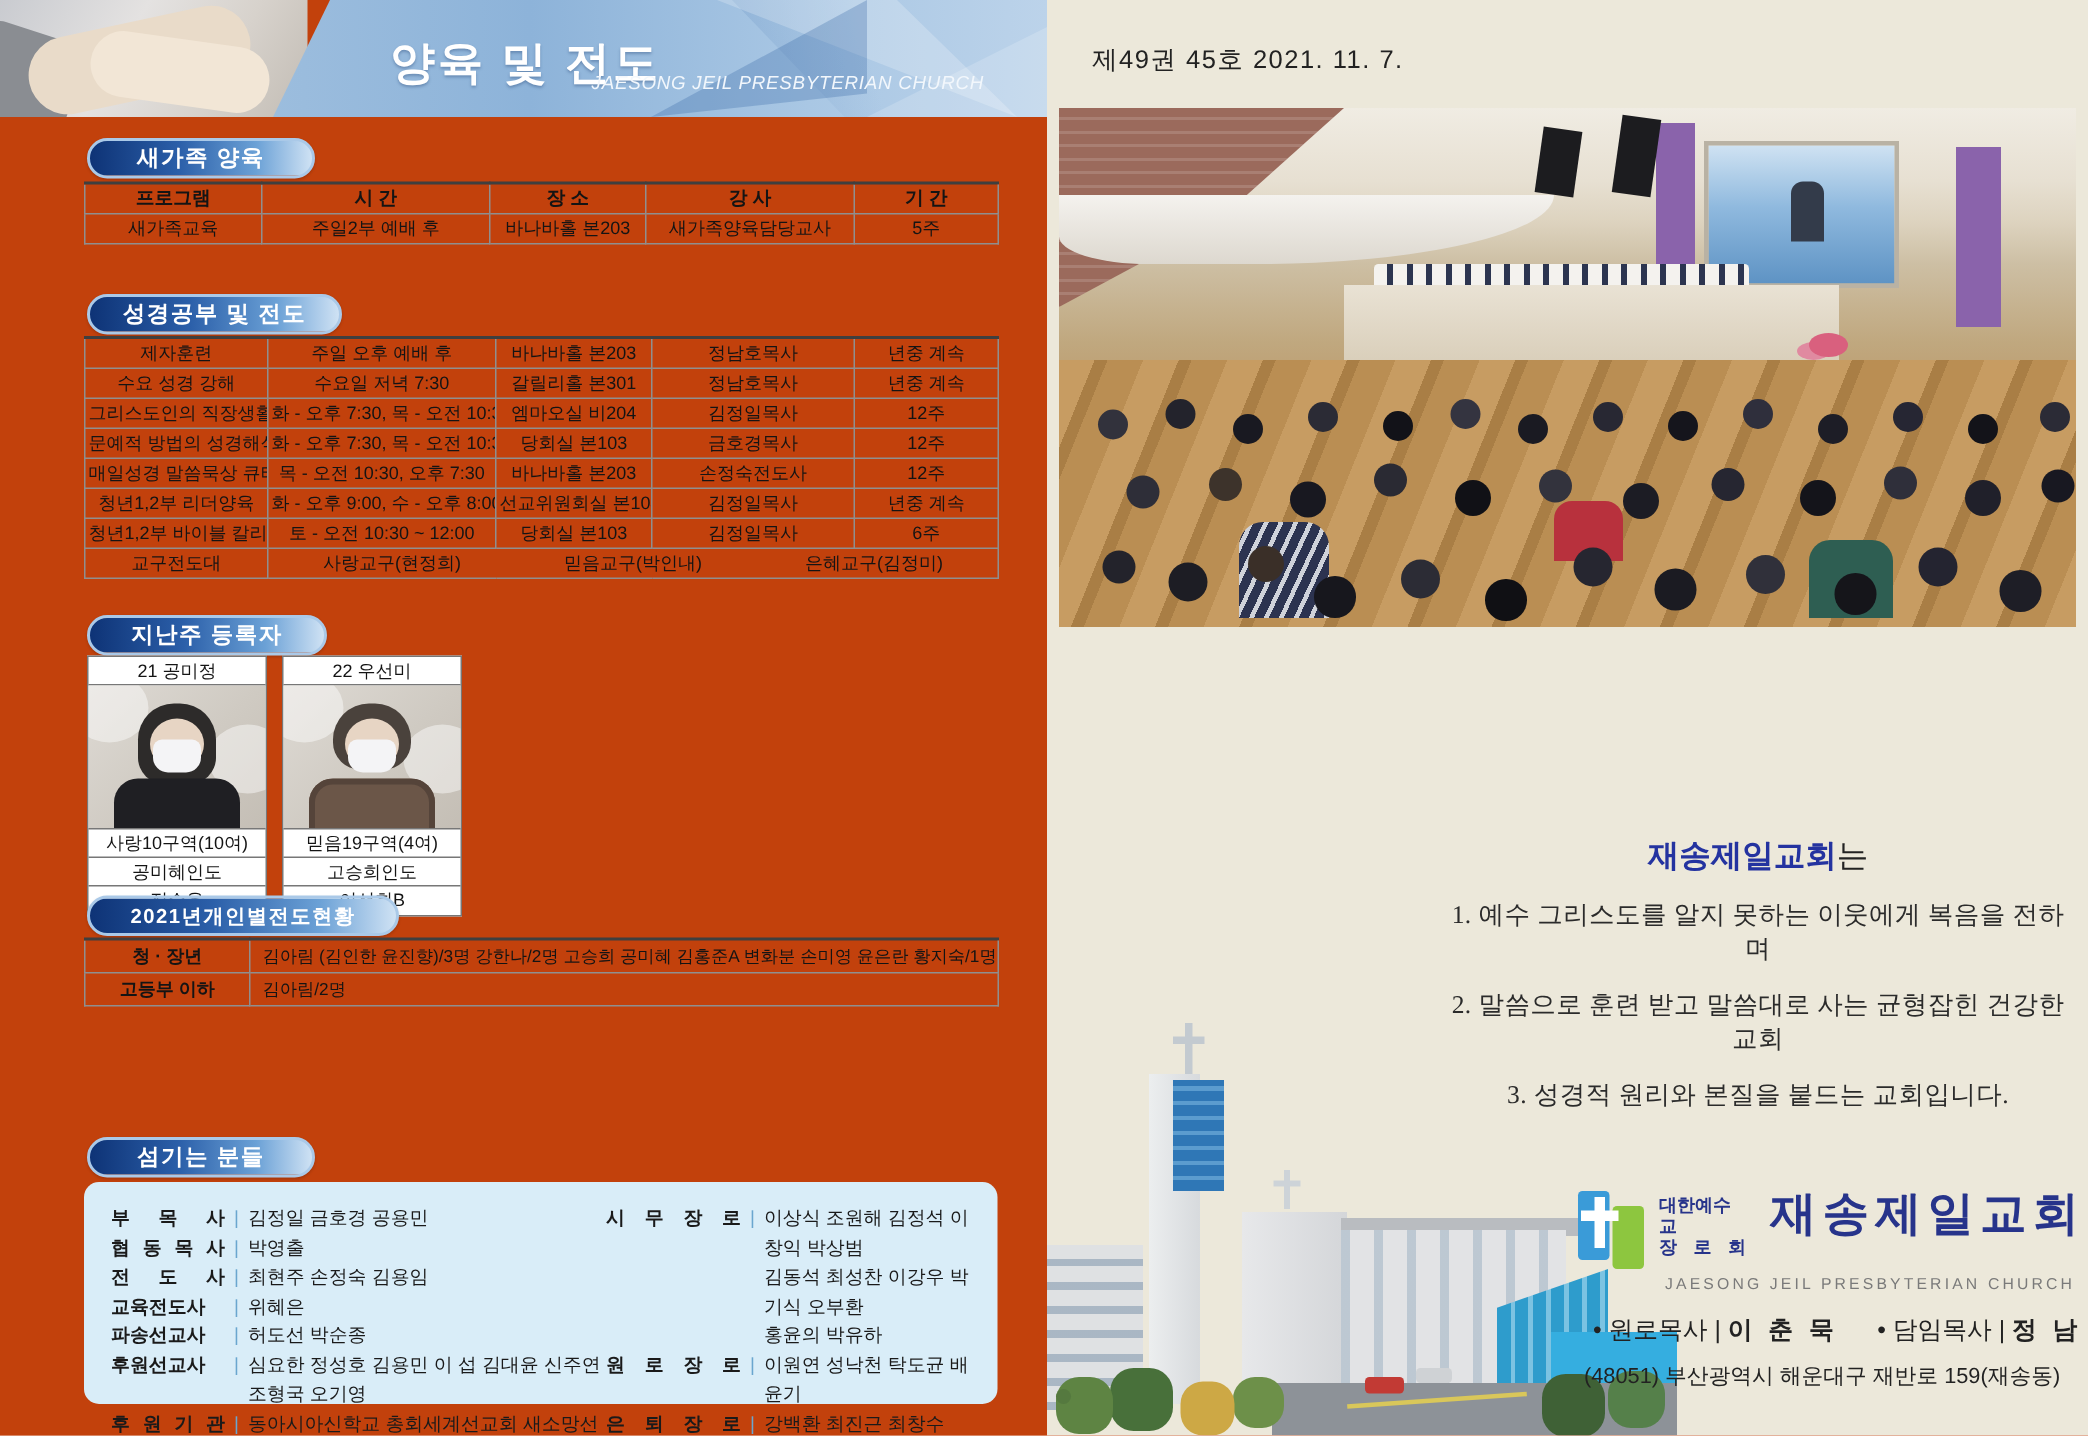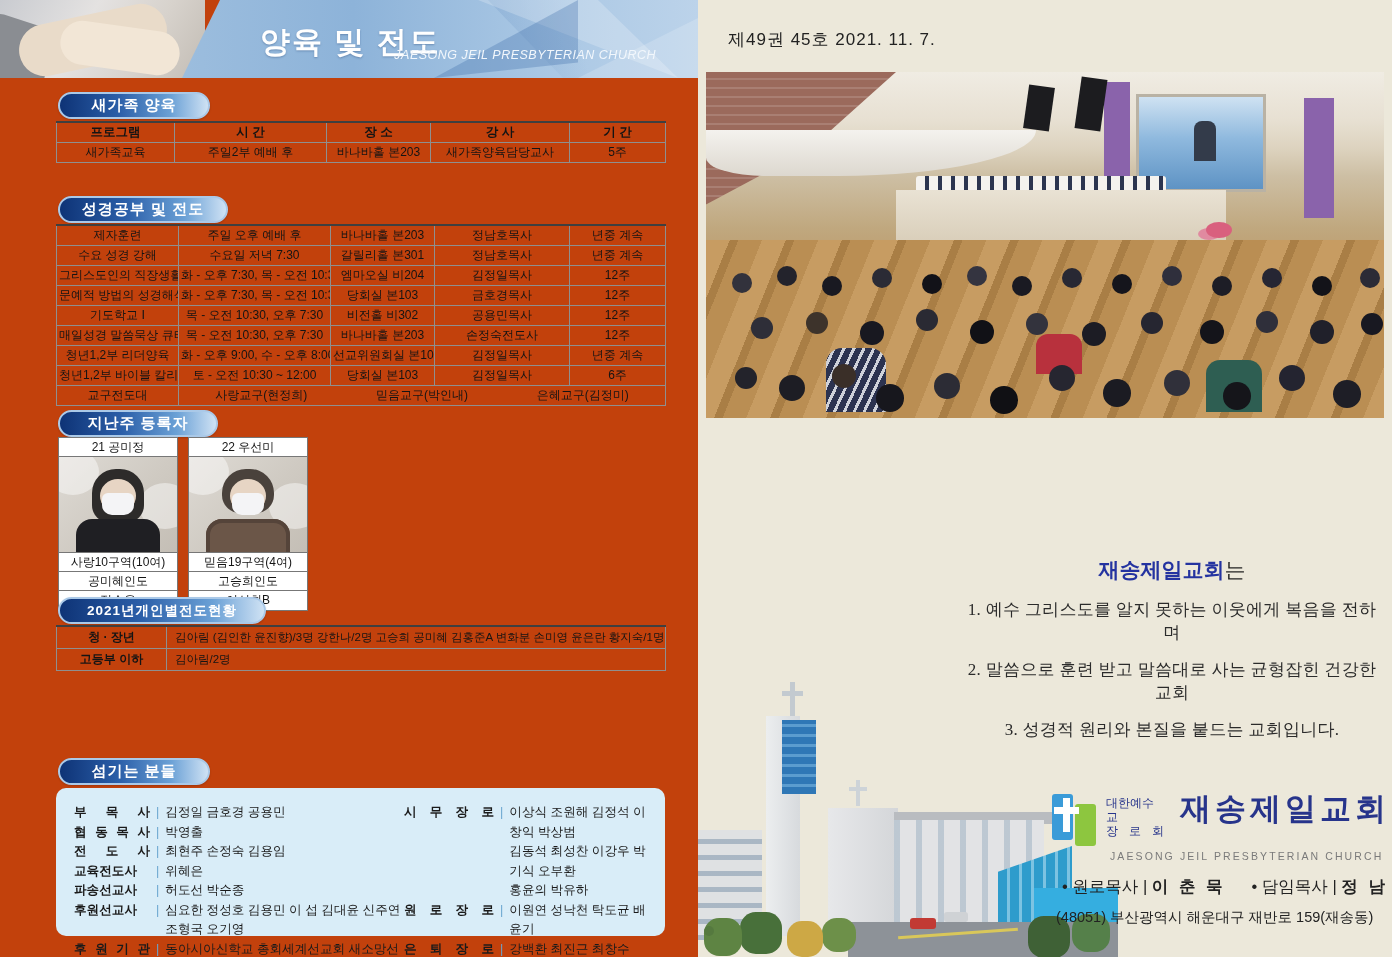--- a/index.html
+++ b/index.html
@@ -117,21 +117,21 @@
     box-shadow:14px 6px 0 14px #5e8443,52px 2px 0 16px #48703a,96px 8px 0 13px #cda845,130px 4px 0 12px #6d9049,340px 6px 0 16px #3f6136,382px 2px 0 14px #55804a; }
 
   
   #logo-block { left:352px; top:790px; width:340px; }
   #logo-row { display:flex; align-items:flex-start; }
   #cross-logo { position:relative; width:52px; height:56px; flex-shrink:0; margin-top:2px; }
   #cross-logo .blue { position:absolute; left:2px; top:2px; width:21px; height:46px; background:#3a9bd8; border-radius:3px; }
   #cross-logo .green { position:absolute; left:25px; top:12px; width:21px; height:42px; background:#8dc63f; border-radius:3px; }
   #cross-logo .cv { position:absolute; left:13px; top:6px; width:7px; height:34px; background:#fff; }
   #cross-logo .ch { position:absolute; left:4px; top:15px; width:25px; height:7px; background:#fff; }
-  #denom { font-size:12px; font-weight:normal; color:#27348b; line-height:14px; white-space:pre-line; margin:6px 16px 0 4px; text-align-last:justify; width:62px; }
+  #denom { font-size:12px; font-weight:bold; color:#27348b; line-height:14px; white-space:pre-line; margin:6px 16px 0 4px; text-align-last:justify; width:62px; }
   #church-name { font-size:31px; font-weight:bold; color:#27348b; letter-spacing:4px; line-height:34px; margin-top:2px; white-space:nowrap; }
   #church-eng { font-size:10.5px; color:#7a7a7a; letter-spacing:2.1px; margin:2px 0 0 60px; white-space:nowrap; }
   #pastors-line { margin:14px 0 0 12px; font-size:16.5px; color:#222; white-space:nowrap; }
   #pastors-line b { letter-spacing:3px; }
   #pastors-line .gap { display:inline-block; width:26px; }
   #address-line { margin:10px 0 0 6px; font-size:14.5px; color:#222; white-space:nowrap; }
   #contact-line { margin:3px 0 0 6px; font-size:14.5px; color:#222; white-space:nowrap; }
 </style>
 </head>
 <body>
@@ -214,27 +214,20 @@
           <td>화 - 오후 7:30, 목 - 오전 10:30</td>
           <td>엠마오실 비204</td>
           <td>김정일목사</td>
           <td>12주</td>
         </tr>
     <tr>
           <td>문예적 방법의 성경해석</td>
           <td>화 - 오후 7:30, 목 - 오전 10:30</td>
           <td>당회실 본103</td>
           <td>금호경목사</td>
-          <td>12주</td>
-        </tr>
-    <tr>
-          <td>기도학교 Ⅰ</td>
-          <td>목 - 오전 10:30, 오후 7:30</td>
-          <td>비전홀 비302</td>
-          <td>공용민목사</td>
           <td>12주</td>
         </tr>
     <tr>
           <td>매일성경 말씀묵상 큐티</td>
           <td>목 - 오전 10:30, 오후 7:30</td>
           <td>바나바홀 본203</td>
           <td>손정숙전도사</td>
           <td>12주</td>
         </tr>
     <tr>

